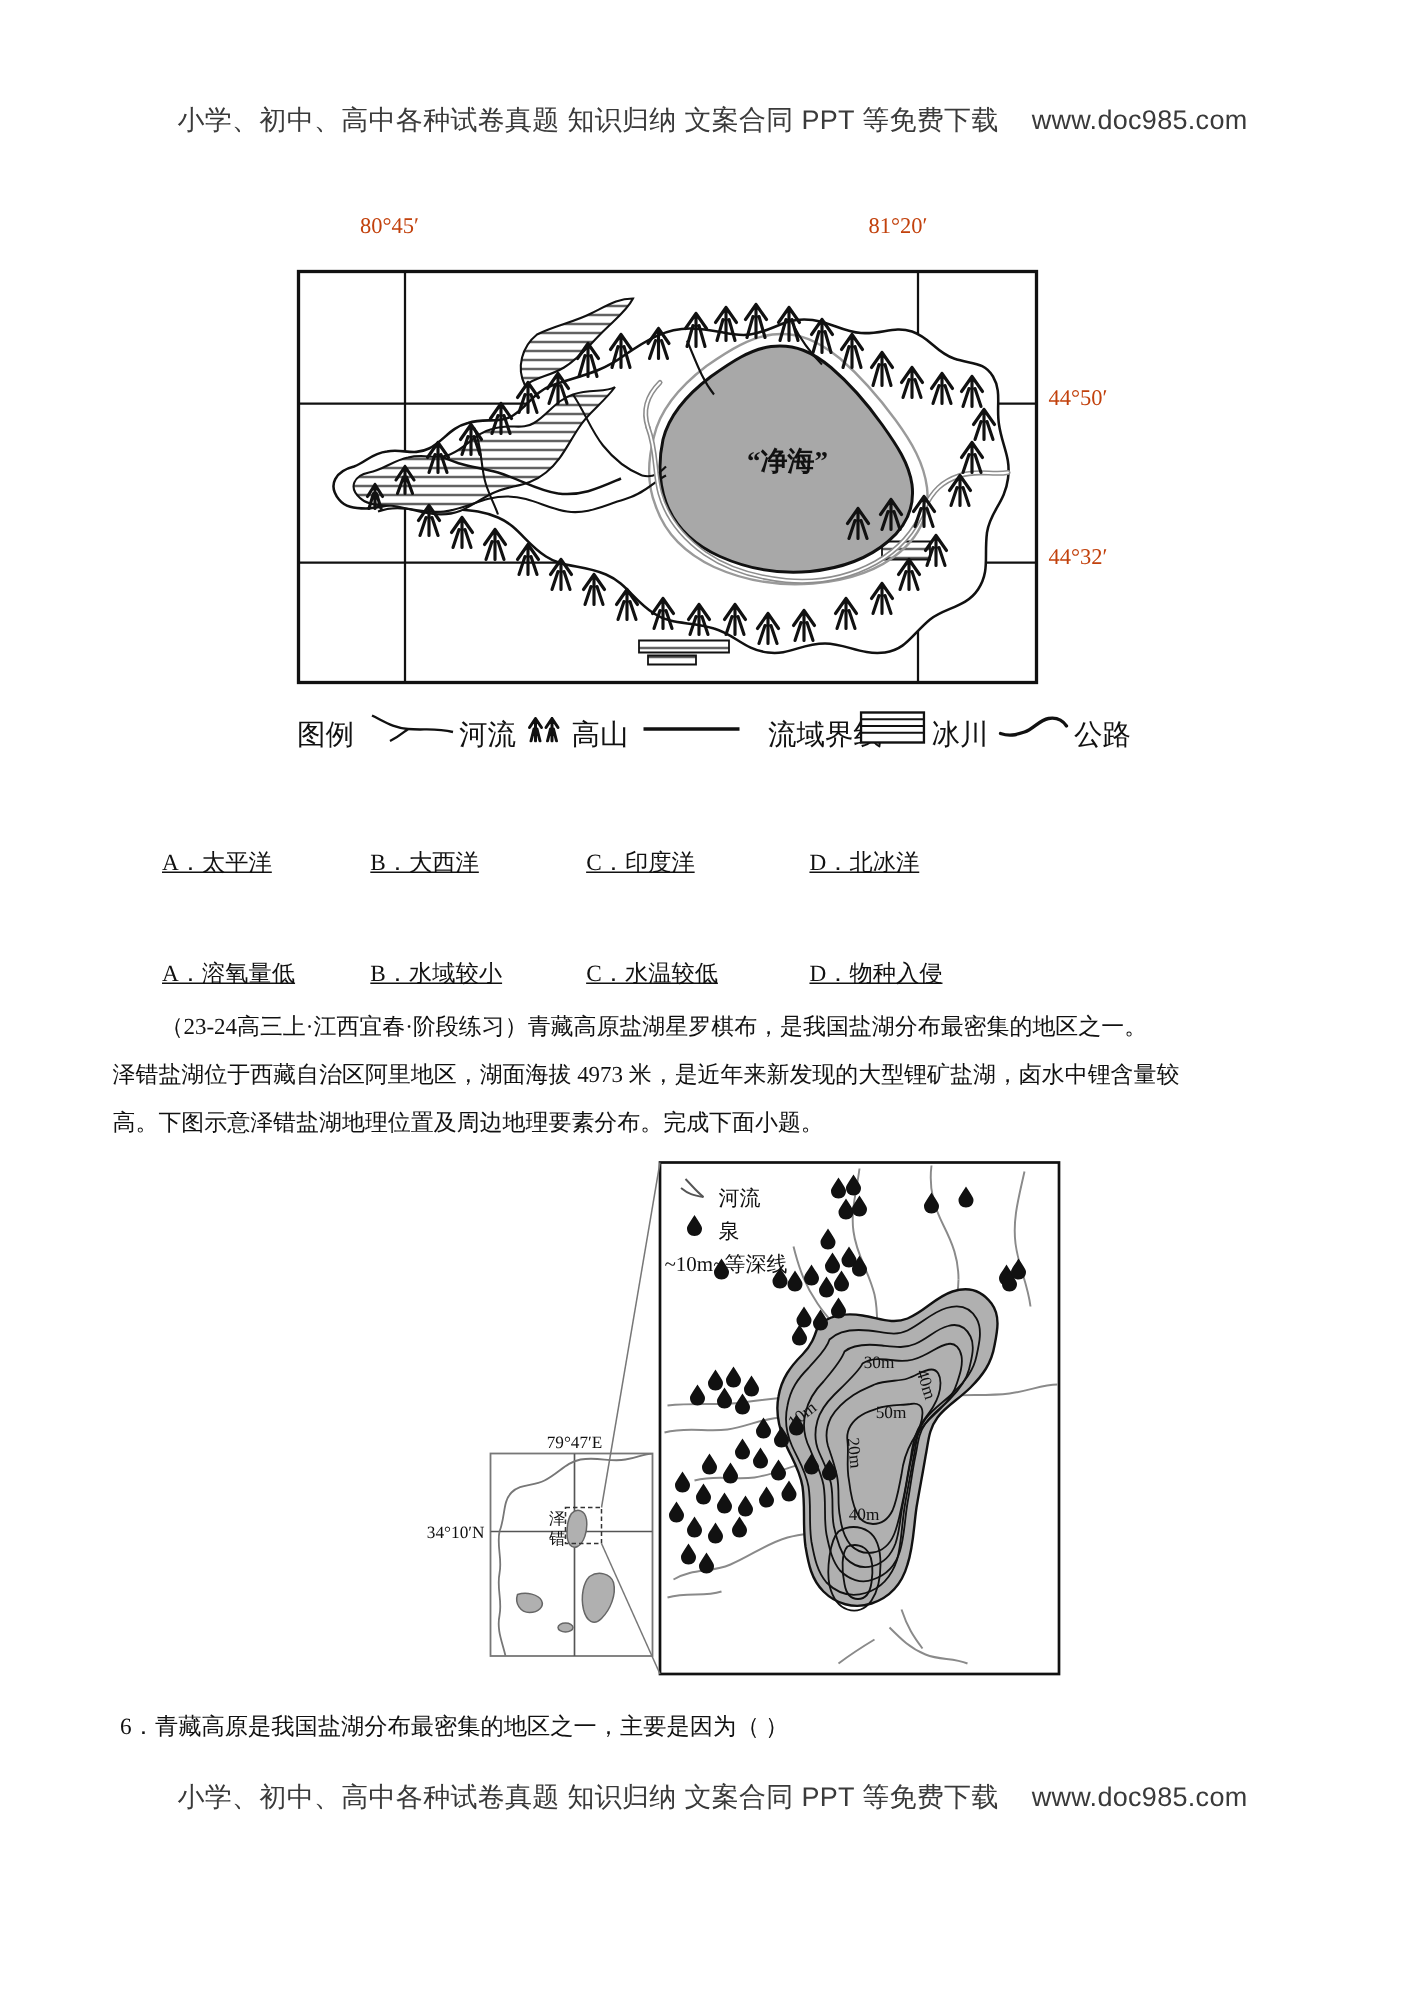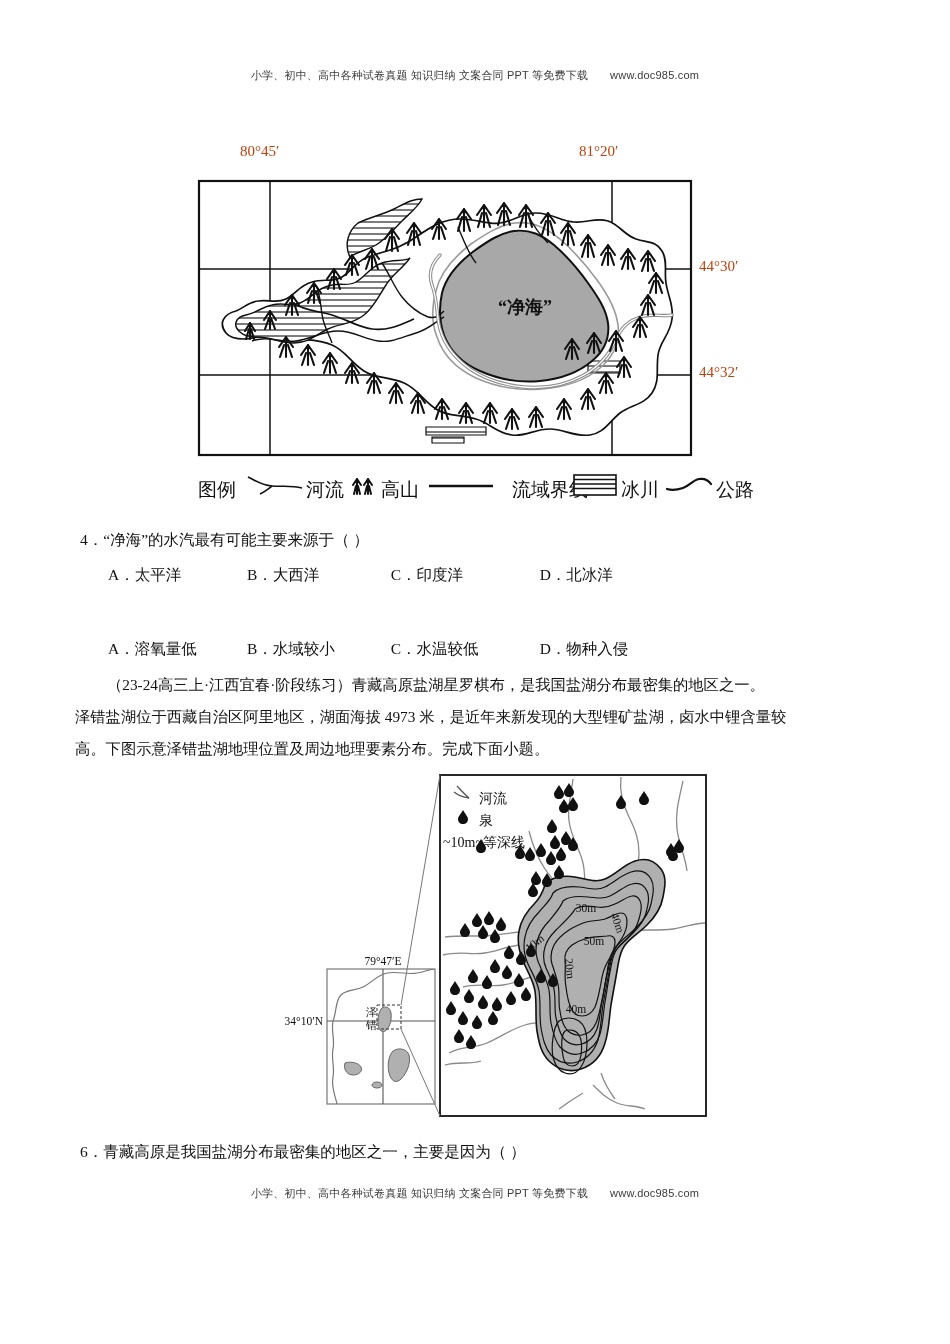--- a/index.html
+++ b/index.html
@@ -21,21 +21,21 @@
     width: 950px;
     height: 1344px;
   }
 
   
   .runner {
     position: absolute;
     left: 0;
     width: 950px;
     text-align: center;
-    font-size: 11px;
+    font-size: 18px;
     color: #3a3a3a;
     letter-spacing: .2px;
     white-space: nowrap;
     font-family: "Liberation Sans", "DejaVu Sans", sans-serif;
   }
   .runner .url {
     font-family: "Liberation Sans", "DejaVu Sans", sans-serif;
     margin-left: 22px;
   }
   #header-runner { top: 68px; }
@@ -48,21 +48,21 @@
     line-height: 1.5;
     white-space: nowrap;
     color: #111;
   }
   .opts {
     position: absolute;
     font-size: 15.5px;
     white-space: nowrap;
     color: #111;
   }
-  .opts span.opt { display: inline-block; }
+  .opts span.opt { display: inline-block; text-decoration: underline; }
   .para {
     position: absolute;
     font-size: 15.3px;
     line-height: 2.08;
     color: #111;
     text-align: justify;
     width: 800px;
     left: 75px;
   }
   .para .indent { display: inline-block; width: 32px; }
@@ -278,21 +278,21 @@
           </g>
         </g>
 
       </g>
 
       <text class="map-text" x="329" y="148" text-anchor="middle" font-size="18" font-weight="600">“净海”</text>
     </svg>
 
     <div class="coordlabel" style="left:44px; top:-22px;">80°45′</div>
     <div class="coordlabel" style="left:383px; top:-22px;">81°20′</div>
-    <div class="coordlabel" style="left:503px; top:93px;">44°30′</div>
+    <div class="coordlabel" style="left:503px; top:93px;">44°50′</div>
     <div class="coordlabel" style="left:503px; top:199px;">44°32′</div>
   </div>
 
   <div id="legend1">
     <div class="lg" style="left:0px;">图例</div>
 
     <svg style="position:absolute; left:48px; top:0px;" width="58" height="22" viewBox="0 0 58 22">
       <path d="M2,3 C12,8 16,11 26,12 C36,13 44,11 56,14" fill="none" stroke="#111" stroke-width="1.6"></path>
       <path d="M14,20 C20,17 22,15 26,12" fill="none" stroke="#111" stroke-width="1.6"></path>
     </svg>
@@ -320,21 +320,20 @@
       </g>
     </svg>
     <div class="lg" style="left:423px;">冰川</div>
 
     <svg style="position:absolute; left:467px; top:2px;" width="48" height="18" viewBox="0 0 48 18">
       <path d="M2,13 C8,15 12,14 18,12 C24,10 28,4 34,3 C40,2 44,5 46,8" fill="none" stroke="#111" stroke-width="2.2" stroke-linecap="round"></path>
     </svg>
     <div class="lg" style="left:518px;">公路</div>
   </div>
 
-  <div class="qline" style="left:80px; top:528px;">4．“净海”的水汽最有可能主要来源于（    ）</div>
   <div class="opts" style="left:108px; top:565px;">
     <span class="opt" style="width:135px;">A．太平洋</span>
     <span class="opt" style="width:140px;">B．大西洋</span>
     <span class="opt" style="width:145px;">C．印度洋</span>
     <span class="opt">D．北冰洋</span>
   </div>
 
   <div class="opts" style="left:108px; top:639px;">
     <span class="opt" style="width:135px;">A．溶氧量低</span>
     <span class="opt" style="width:140px;">B．水域较小</span>

